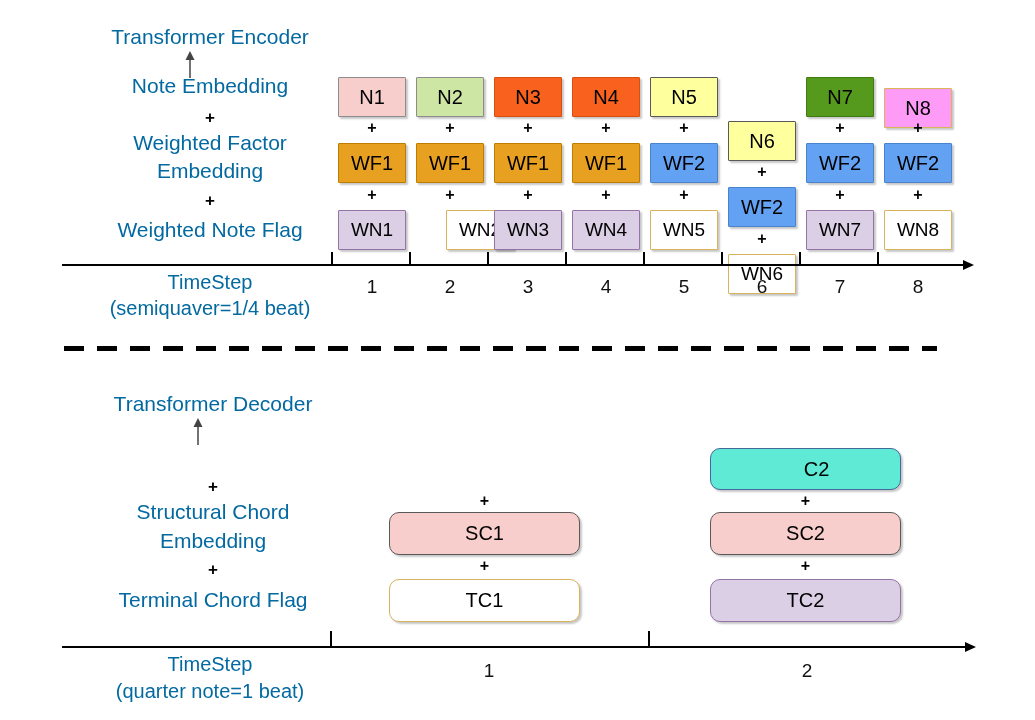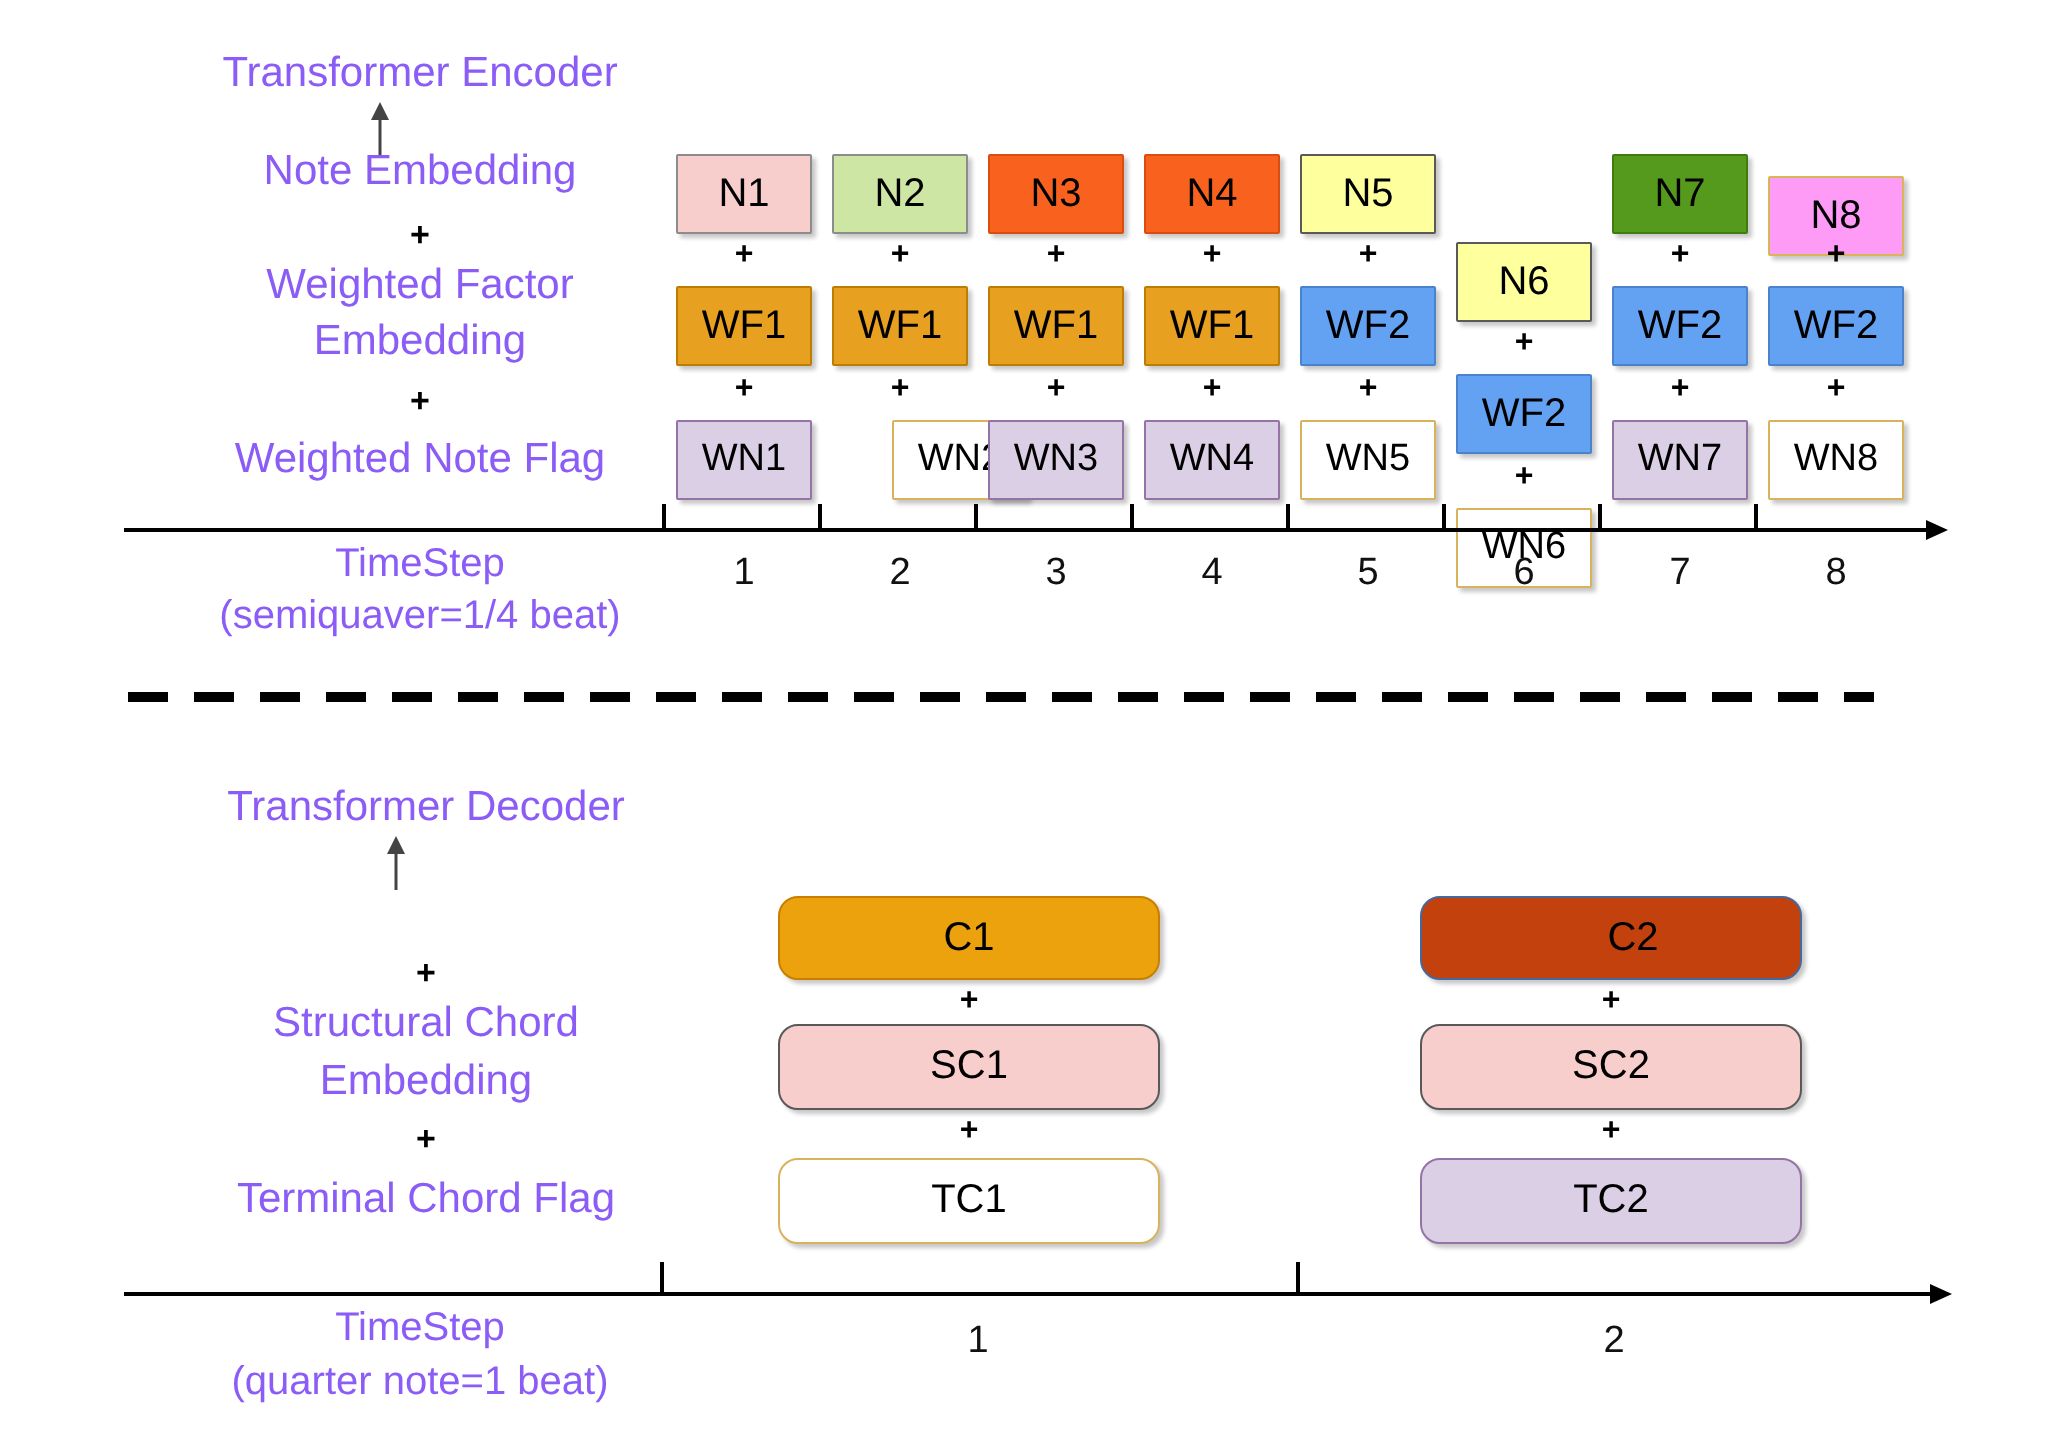--- a/index.html
+++ b/index.html
@@ -1,20 +1,20 @@
 <!DOCTYPE html>
 <html><head>
 <meta charset="utf-8">
 <style>
   html,body{margin:0;padding:0;background:#fff;}
   #canvas{
     position:relative;width:1035px;height:720px;background:#ffffff;
     font-family:"Liberation Sans", sans-serif;color:#3a3a3a;overflow:hidden;
   }
-  .lbl{position:absolute;text-align:center;font-size:21px;color:#8b5cf6;white-space:nowrap;}
+  .lbl{position:absolute;text-align:center;font-size:21px;color:#0369a1;white-space:nowrap;}
   .plusL{position:absolute;text-align:center;font-size:17px;font-weight:700;color:#000;}
   .box{
     position:absolute;box-sizing:border-box;border:1px solid #888;border-radius:1px;
     display:flex;align-items:center;justify-content:center;
     font-size:20px;color:#000;background:#fff;
     box-shadow:2px 2px 2px rgba(0,0,0,0.22);
   }
   .ecol{position:absolute;top:77px;width:78px;height:173px;}
   .ecol .box{left:5px;width:68px;height:40px;}
   .ecol .plus{position:absolute;left:0;width:100%;text-align:center;font-size:16px;font-weight:700;color:#000;}
@@ -137,27 +137,26 @@
     <line x1="8" y1="27" x2="8" y2="7" stroke="#444" stroke-width="1.5"></line>
     <polygon points="8,0 3.5,9 12.5,9" fill="#444"></polygon>
   </svg>
 
   <div class="plusL" style="left:58px;top:477px;width:310px;">+</div>
   <div class="lbl" style="left:58px;top:500px;width:310px;">Structural Chord</div>
   <div class="lbl" style="left:58px;top:529px;width:310px;">Embedding</div>
   <div class="plusL" style="left:58px;top:560px;width:310px;">+</div>
   <div class="lbl" style="left:58px;top:588px;width:310px;">Terminal Chord Flag</div>
 
-  <div class="box dbox" style="left: 389px; top: 448px; width: 191px; height: 42px; background-color: rgb(236, 162, 13); border-color: rgb(200, 127, 0);">C1</div>
   <div class="dcol-plus" style="left:389px;top:492px;width:191px;">+</div>
   <div class="box dbox" style="left: 389px; top: 512px; width: 191px; height: 43px; background-color: rgb(248, 206, 204); border-color: rgb(89, 89, 89);">SC1</div>
   <div class="dcol-plus" style="left:389px;top:557px;width:191px;">+</div>
   <div class="box dbox" style="left: 389px; top: 579px; width: 191px; height: 43px; background-color: rgb(255, 255, 255); border-color: rgb(216, 179, 92);">TC1</div>
 
-  <div class="box dbox" style="left: 710px; top: 448px; width: 191px; height: 42px; background-color: #c2410c; border-color: rgb(69, 105, 156); padding-left: 22px;">C2</div>
+  <div class="box dbox" style="left: 710px; top: 448px; width: 191px; height: 42px; background-color: #5eead4; border-color: rgb(69, 105, 156); padding-left: 22px;">C2</div>
   <div class="dcol-plus" style="left:710px;top:492px;width:191px;">+</div>
   <div class="box dbox" style="left: 710px; top: 512px; width: 191px; height: 43px; background-color: rgb(248, 206, 204); border-color: rgb(89, 89, 89);">SC2</div>
   <div class="dcol-plus" style="left:710px;top:557px;width:191px;">+</div>
   <div class="box dbox" style="left: 710px; top: 579px; width: 191px; height: 43px; background-color: rgb(219, 207, 229); border-color: rgb(150, 115, 166);">TC2</div>
 
   <div class="axis-line" style="left:62px;top:646px;width:905px;"></div>
   <div class="axis-arrow" style="left:965px;top:642px;"></div>
   <div class="tick" style="left:330px;top:631px;height:15px;"></div>
   <div class="tick" style="left:648px;top:631px;height:15px;"></div>
 

